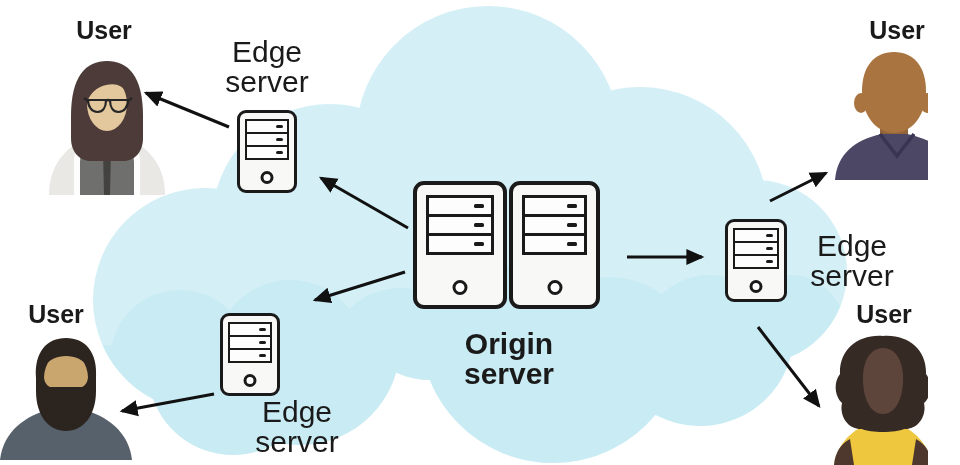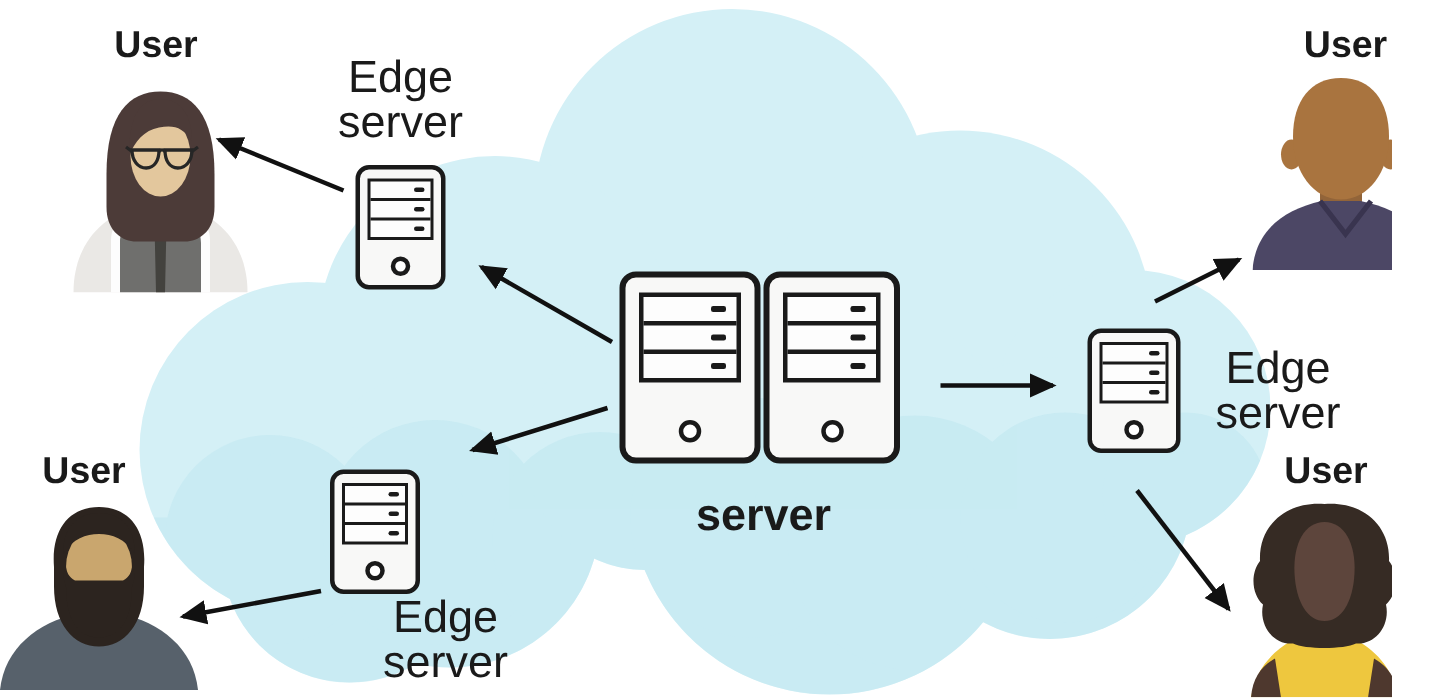--- a/index.html
+++ b/index.html
@@ -211,16 +211,17 @@
   </div>
   <div id="lbl-edge-r" class="lbl">
     <div>Edge</div>
     <div>server</div>
   </div>
   <div id="lbl-edge-bl" class="lbl">
     <div>Edge</div>
     <div>server</div>
   </div>
   <div id="lbl-origin" class="lbl">
+    <div>Origin</div>
     <div>server</div>
   </div>
 
 </div>
 
 </body></html>

